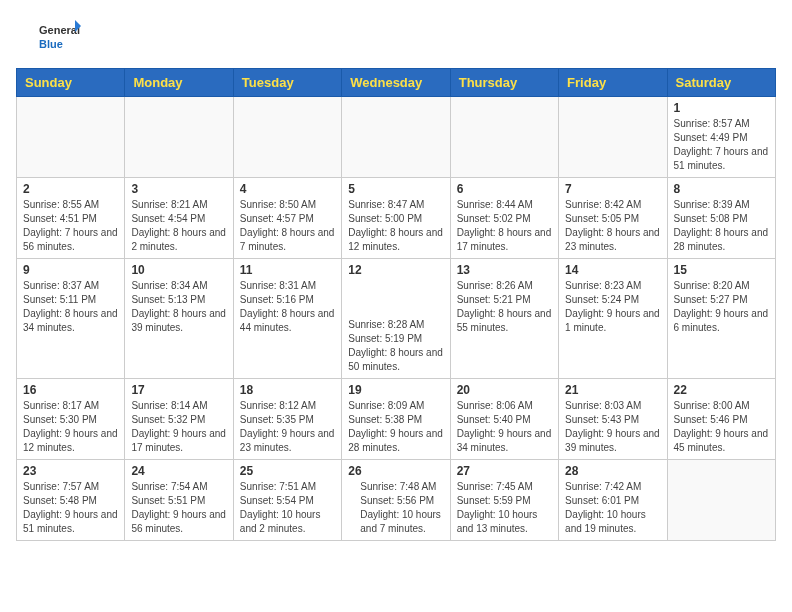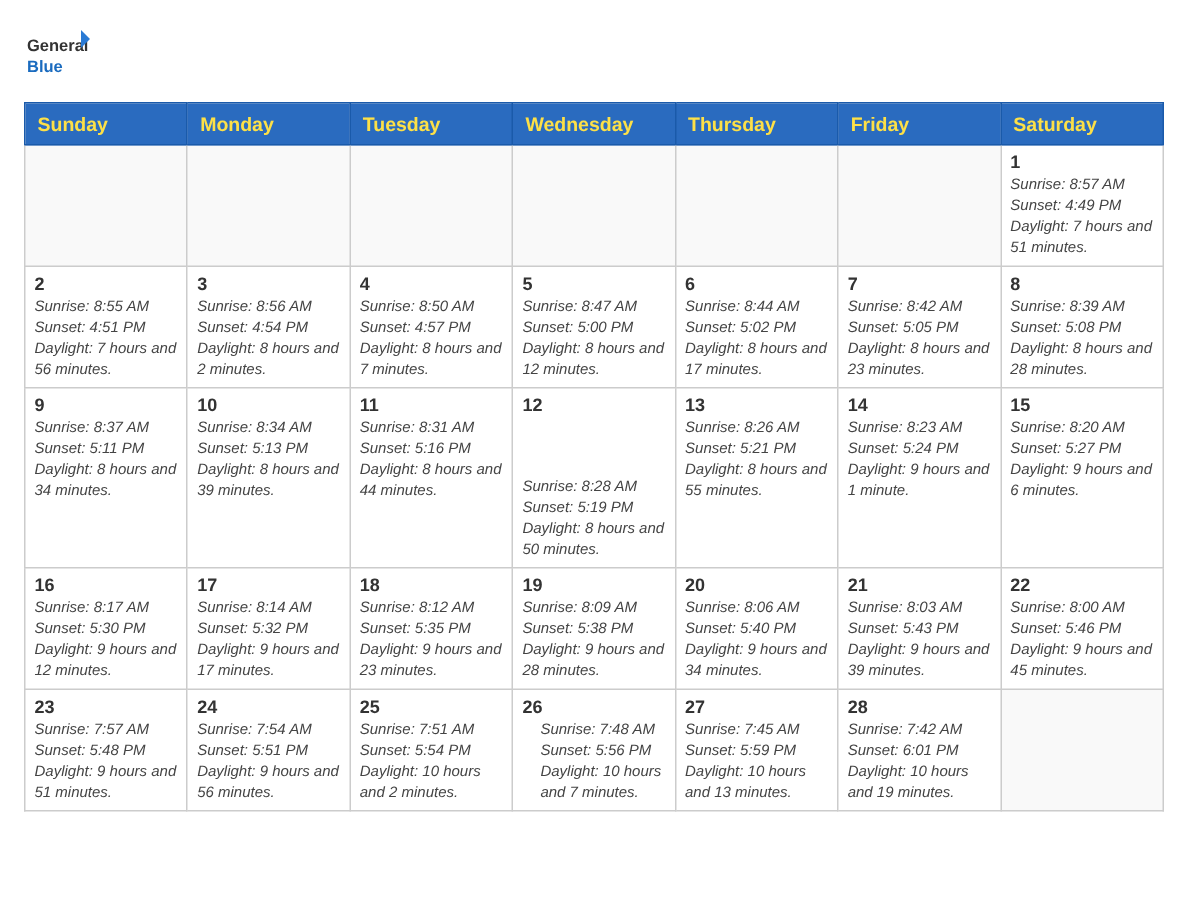--- a/index.html
+++ b/index.html
@@ -13,20 +13,21 @@
     .header-area {
       display: flex;
       justify-content: space-between;
       align-items: flex-start;
       margin-bottom: 8px;
     }
     .logo {
       display: flex;
       align-items: center;
       gap: 4px;
+      margin-left: 21px;
     }
     .title-area {
       text-align: right;
     }
     .month-title {
       font-size: 32px;
       font-weight: bold;
       color: #333;
     }
     .location-title {
@@ -64,21 +65,20 @@
       font-size: 12px;
       font-weight: bold;
       color: #333;
       display: block;
       margin-bottom: 2px;
     }
     .day-info {
       font-size: 10px;
       color: #444;
       line-height: 1.4;
-      font-style: italic;
     }
   </style>
 </head>
 <body>
 
 <div class="header-area">
   <div class="logo">
   <svg width="44" height="44" viewBox="0 0 44 44">
     <text x="2" y="18" font-size="11" font-weight="bold" fill="#333" font-family="Arial">General</text>
     <text x="2" y="32" font-size="11" font-weight="bold" fill="#1a6bbf" font-family="Arial">Blue</text>
@@ -120,21 +120,21 @@
       </tr>
       <tr>
         <td>
           <span class="day-number">2</span>
           <div class="day-info" style="white-space: pre-line;">Sunrise: 8:55 AM
 Sunset: 4:51 PM
 Daylight: 7 hours and 56 minutes.</div>
         </td>
         <td>
           <span class="day-number">3</span>
-          <div class="day-info" style="white-space: pre-line;">Sunrise: 8:56 AM
+          <div class="day-info" style="white-space: pre-line;">Sunrise: 8:21 AM
 Sunset: 4:54 PM
 Daylight: 8 hours and 2 minutes.</div>
         </td>
         <td>
           <span class="day-number">4</span>
           <div class="day-info" style="white-space: pre-line;">Sunrise: 8:50 AM
 Sunset: 4:57 PM
 Daylight: 8 hours and 7 minutes.</div>
         </td>
         <td>

